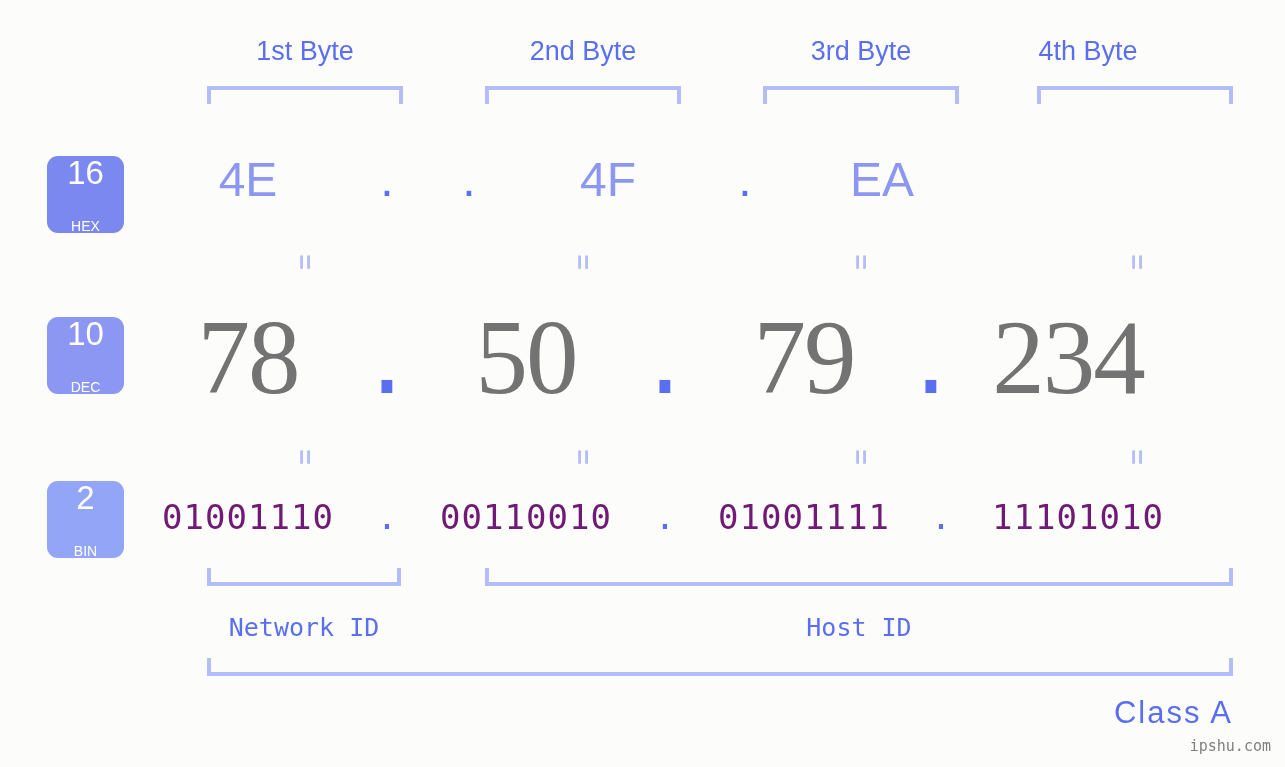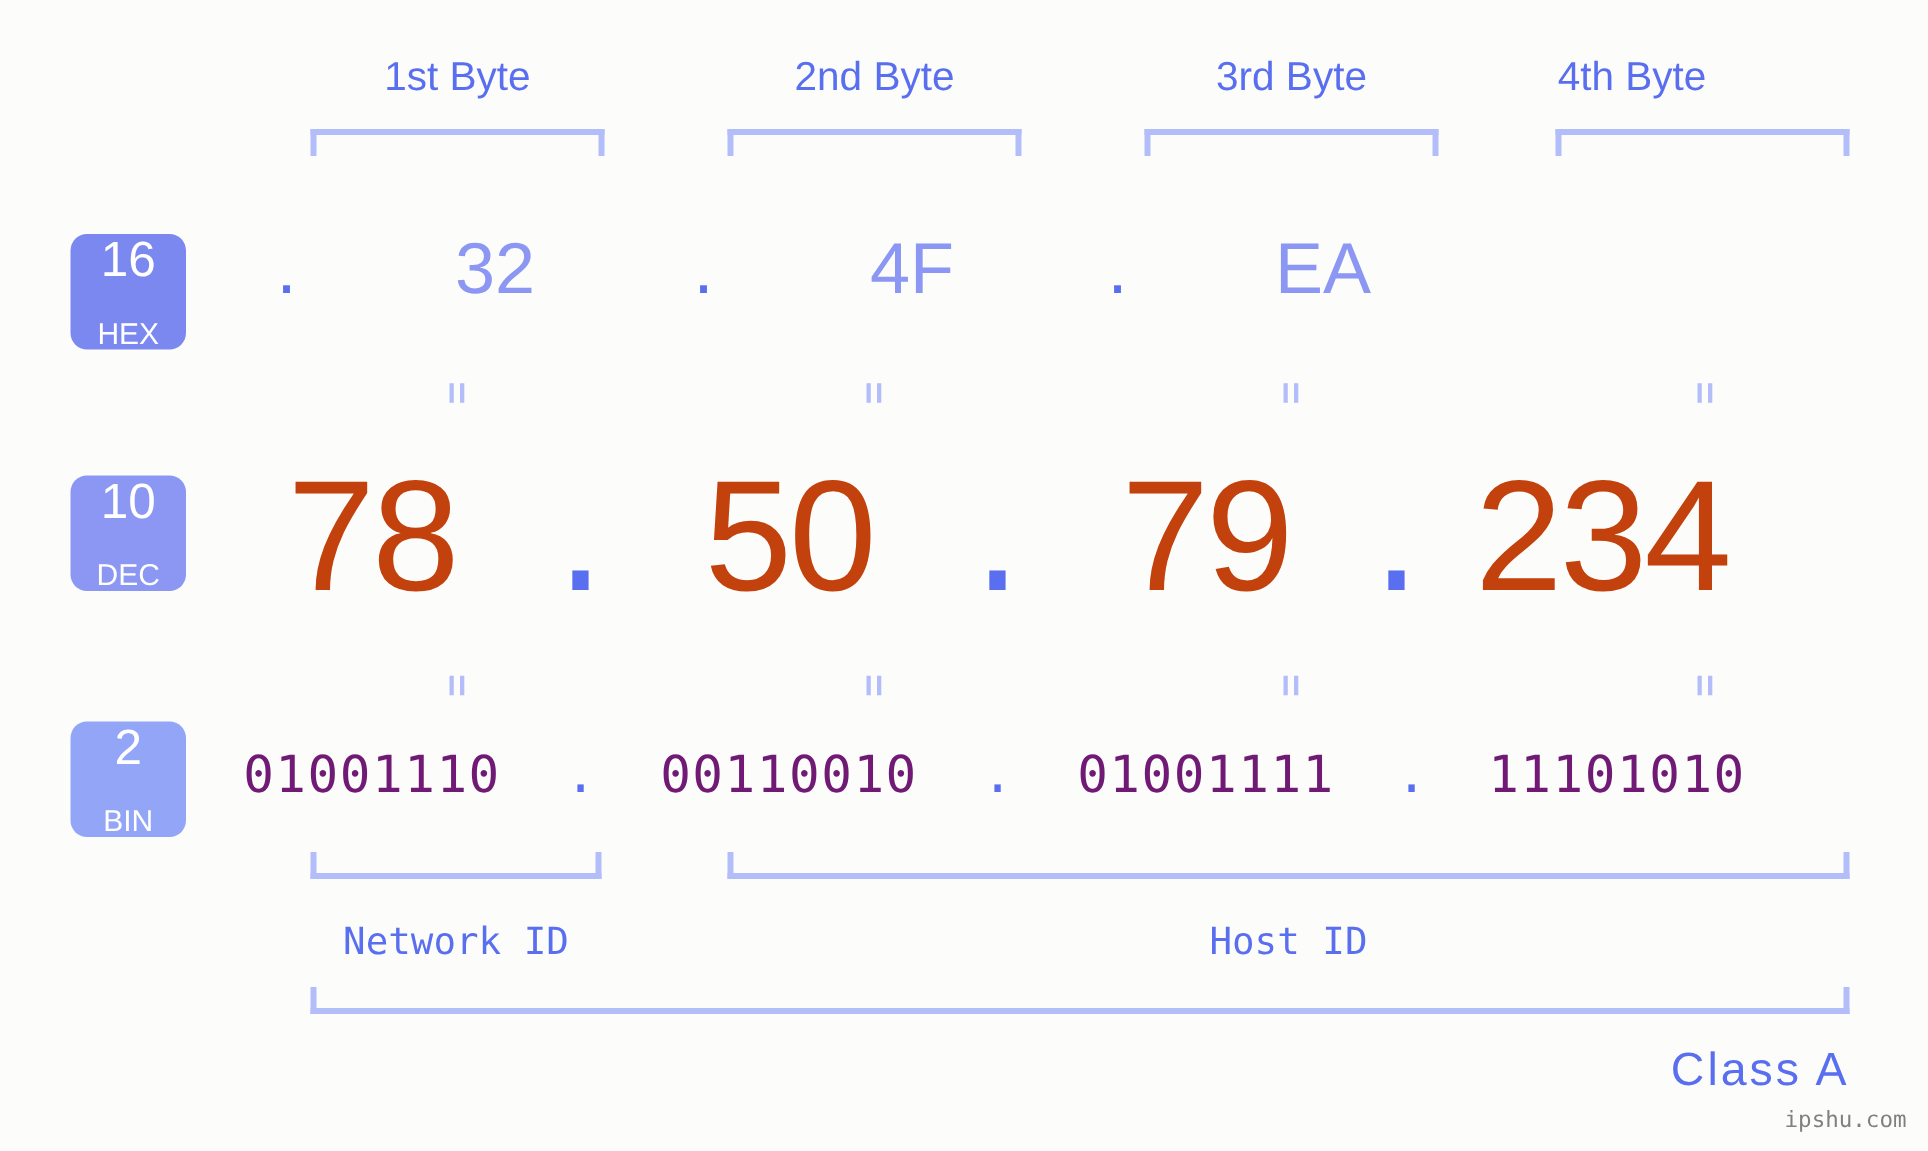--- a/index.html
+++ b/index.html
@@ -60,21 +60,21 @@
     flex-direction: column;
     align-items: center;
     justify-content: space-between;
     line-height: 1;
   }
   .badge .num {
     font-size: 33px;
     font-family: "Liberation Sans", sans-serif;
   }
   .badge .name {
-    font-size: 20px;
+    font-size: 14px;
     margin-top: 14px;
     font-family: "Liberation Sans", sans-serif;
   }
   #badge-hex { top: 156px; background: #7b88ef; }
   #badge-dec { top: 317px; background: #8b97f2; }
   #badge-bin { top: 481px; background: #93a5f7; }
 
   
   .row {
     position: absolute;
@@ -97,23 +97,23 @@
   }
   #row-hex .cell.dot {
     font-family: "Liberation Sans", sans-serif;
     font-size: 48px;
     color: #5a6ff0;
   }
 
   
   #row-dec { top: 296px; }
   #row-dec .cell.val {
-    font-family: Liberation Sans, sans-serif;
+    font-family: Liberation Serif, serif;
     font-size: 105px;
-    color: #c2410c;
+    color: #737373;
     letter-spacing: -2px;
   }
   #row-dec .cell.dot {
     font-family: "DejaVu Sans", sans-serif;
     font-size: 105px;
     color: #5a6ff0;
   }
 
   
   #row-bin { top: 497px; }
@@ -194,22 +194,22 @@
   <div class="badge" id="badge-dec">
     <span class="num">10</span>
     <span class="name">DEC</span>
   </div>
   <div class="badge" id="badge-bin">
     <span class="num">2</span>
     <span class="name">BIN</span>
   </div>
 
   <div class="row" id="row-hex">
-    <div class="cell dot" style="width:82px;">.</div>
-    <div class="cell val" style="width:196px;">32</div>
+    <div class="cell val" style="width:196px;">4E</div>
+    <div class="cell dot" style="width:82px;">.</div>
     <div class="cell dot" style="width:82px;">.</div>
     <div class="cell val" style="width:196px;">4F</div>
     <div class="cell dot" style="width:78px;">.</div>
     <div class="cell val" style="width:196px;">EA</div>
   </div>
 
   <div class="eq" style="left:285px; top:249px;">=</div>
   <div class="eq" style="left:563px; top:249px;">=</div>
   <div class="eq" style="left:841px; top:249px;">=</div>
   <div class="eq" style="left:1117px; top:249px;">=</div>

